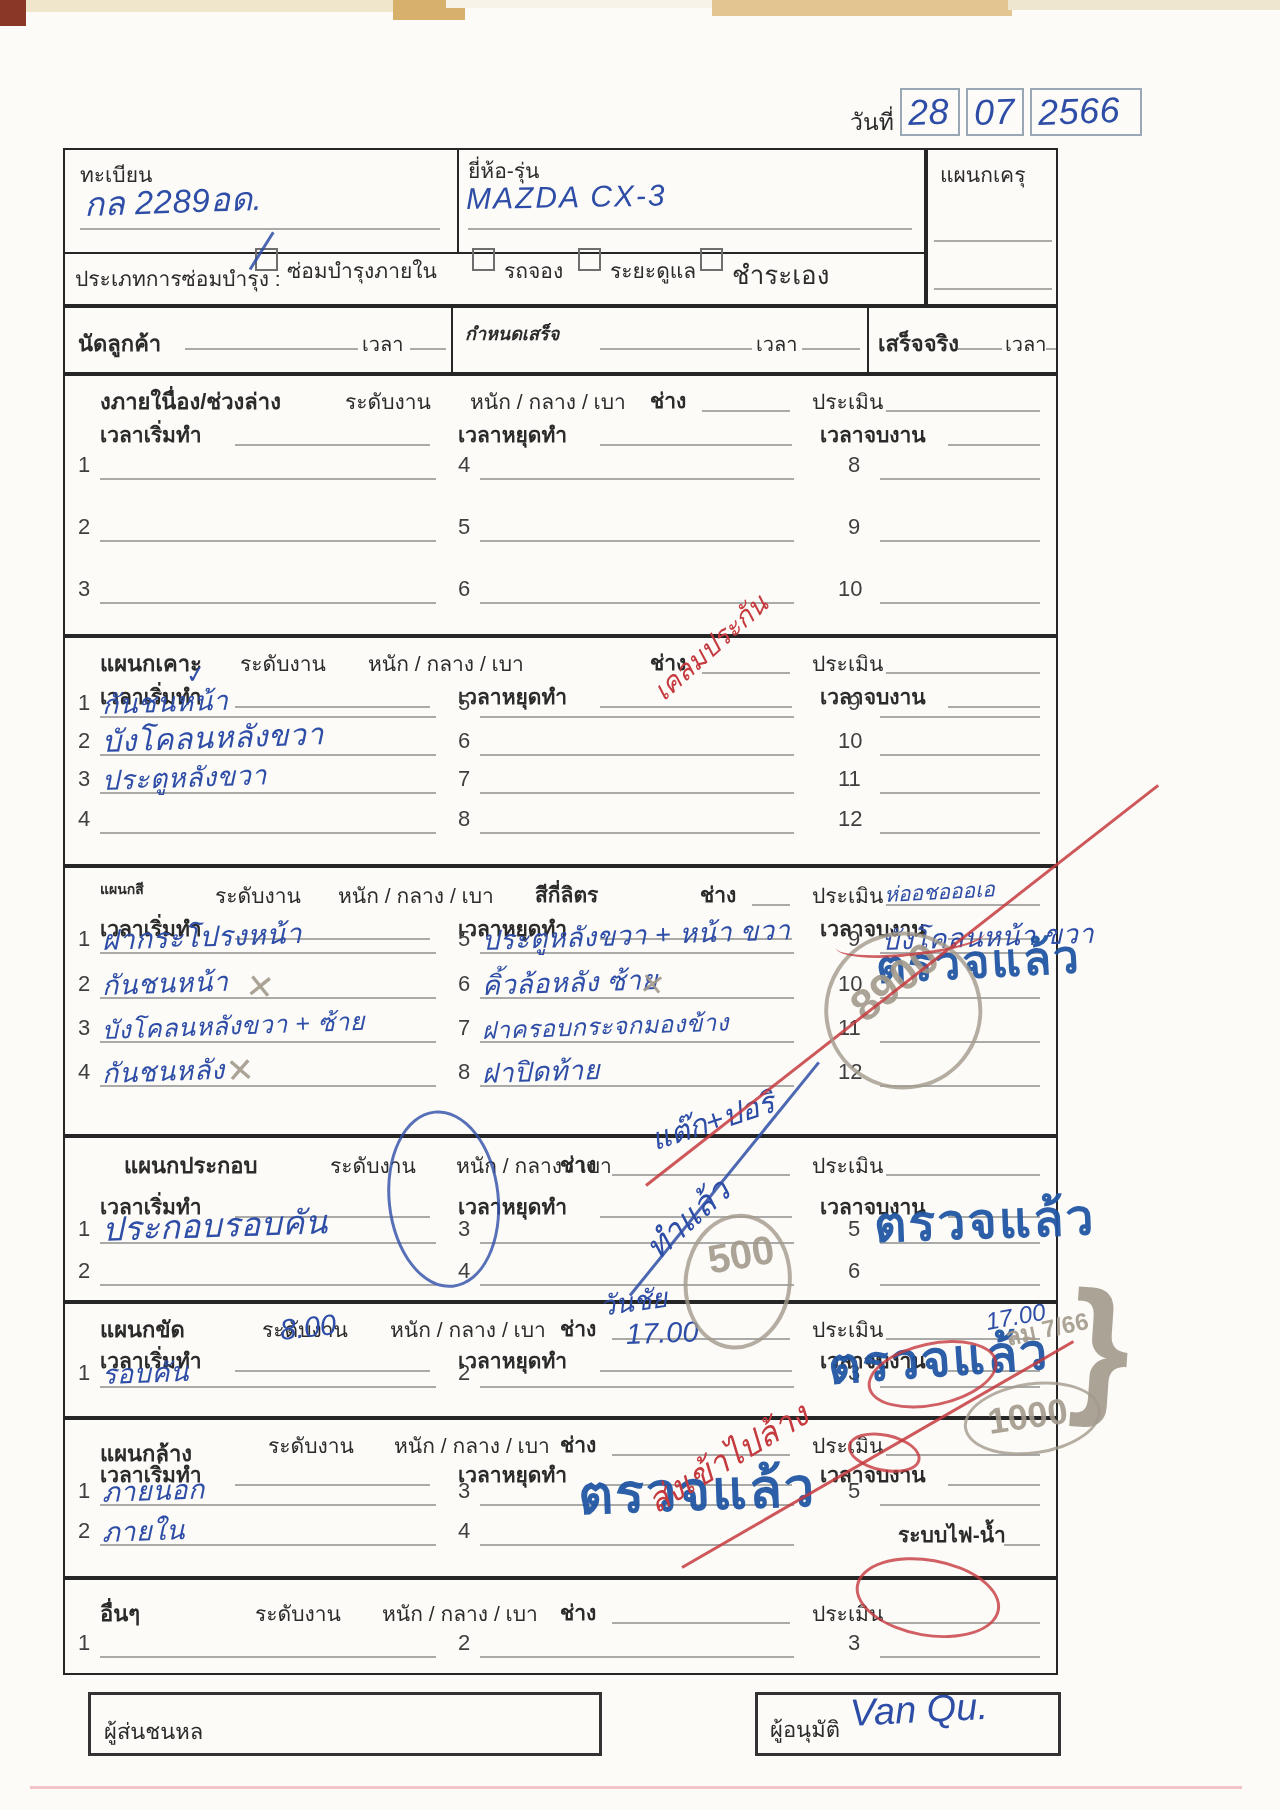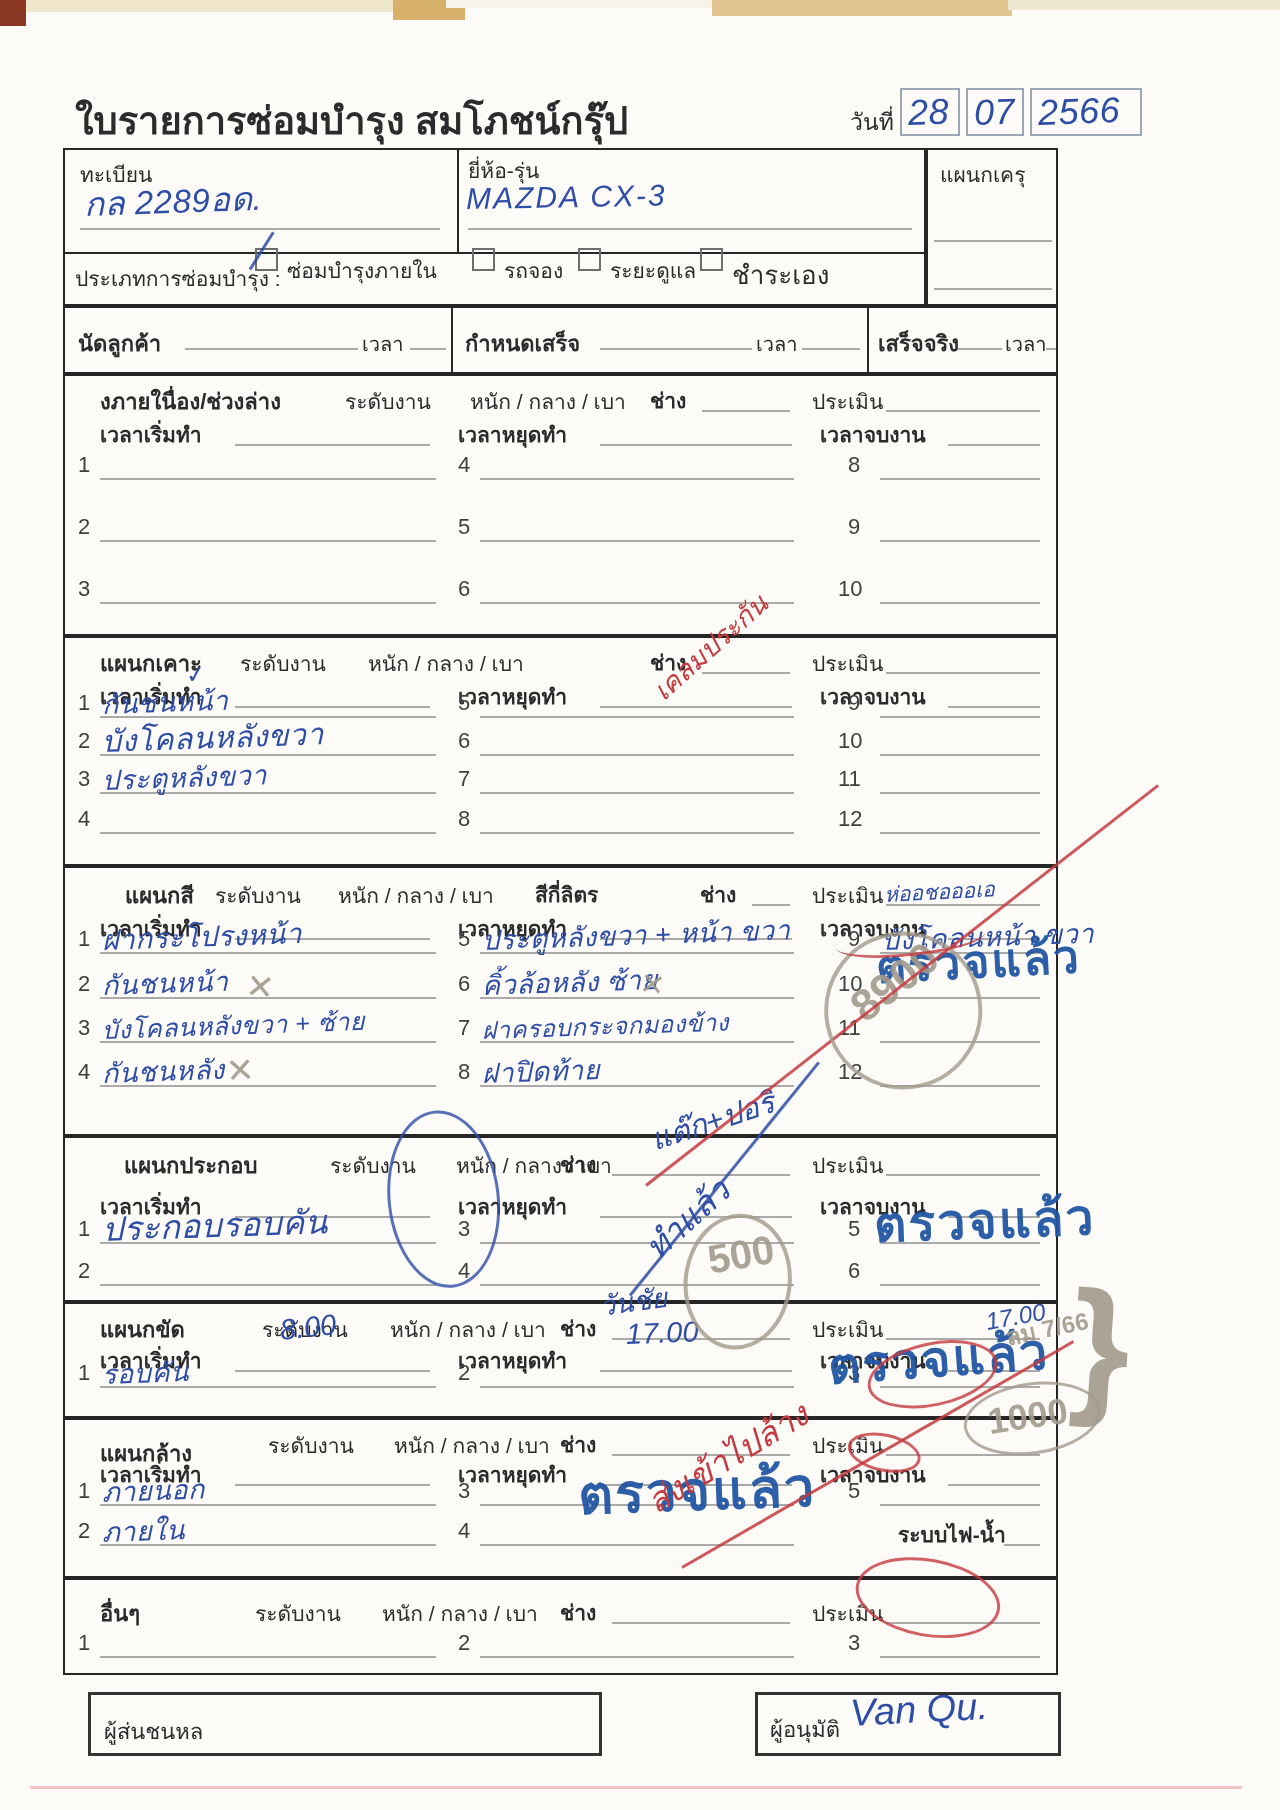--- a/index.html
+++ b/index.html
@@ -34,21 +34,20 @@
 <div id="doc">
 
   <div class="strip" style="left:0;top:0;width:26px;height:26px;background:#8a3726;"></div>
   <div class="strip" style="left:26px;top:0;width:420px;height:12px;background:#f0e6cc;"></div>
   <div class="strip" style="left:393px;top:0;width:72px;height:20px;background:#d7b16c;"></div>
   <div class="strip" style="left:446px;top:0;width:272px;height:8px;background:#f7f3e8;"></div>
   <div class="strip" style="left:712px;top:0;width:300px;height:16px;background:#e3c68f;"></div>
   <div class="strip" style="left:1008px;top:0;width:272px;height:10px;background:#efe6cf;"></div>
   <div class="strip" style="left:30px;top:1786px;width:1212px;height:3px;background:#f2c4c6;"></div>
 
-  <div class="abs print b" style="left:75px;top:90px;font-size:38px;letter-spacing:0;">ใบรายการซ่อมบำรุง สมโภชน์กรุ๊ป</div>
   <div class="abs print" style="left:850px;top:104px;font-size:23px;">วันที่</div>
   <div id="date-boxes">
       <div class="abs" style="left: 900px; top: 88px; width: 60px; height: 48px; border: 2px solid rgb(154, 167, 180);"></div>
       <div class="hw" style="left: 908px; top: 92px; font-size: 36px; transform: rotate(-2deg);">28</div>
       <div class="abs" style="left: 966px; top: 88px; width: 58px; height: 48px; border: 2px solid rgb(154, 167, 180);"></div>
       <div class="hw" style="left: 974px; top: 92px; font-size: 36px; transform: rotate(-2deg);">07</div>
       <div class="abs" style="left: 1030px; top: 88px; width: 112px; height: 48px; border: 2px solid rgb(154, 167, 180);"></div>
       <div class="hw" style="left: 1038px; top: 92px; font-size: 36px; transform: rotate(-2deg);">2566</div>
     </div>
 
@@ -80,21 +79,21 @@
     </div>
 
   <div class="box" style="left:63px;top:306px;width:995px;height:68px;"></div>
   <div class="vline" style="left:451px;top:306px;height:68px;"></div>
   <div class="vline" style="left:867px;top:306px;height:68px;"></div>
   <div id="schedule-cells">
       <div class="abs print b" style="left: 78px; top: 326px; font-size: 22px;">นัดลูกค้า</div>
       <div class="rline" style="left: 185px; top: 348px; width: 173px;"></div>
       <div class="abs print" style="left: 362px; top: 328px; font-size: 20px;">เวลา</div>
       <div class="rline" style="left: 410px; top: 348px; width: 36px;"></div>
-      <div class="abs print b" style="left: 465px; top: 326px; font-size: 22px;">กำหนดเสร็จ</div>
+      <div class="abs print b" style="left: 465px; top: 319px; font-size: 18px; font-style: italic;">กำหนดเสร็จ</div>
       <div class="rline" style="left: 600px; top: 348px; width: 152px;"></div>
       <div class="abs print" style="left: 756px; top: 328px; font-size: 20px;">เวลา</div>
       <div class="rline" style="left: 802px; top: 348px; width: 58px;"></div>
       <div class="abs print b" style="left: 878px; top: 326px; font-size: 22px;">เสร็จจริง</div>
       <div class="rline" style="left: 958px; top: 348px; width: 44px;"></div>
       <div class="abs print" style="left: 1005px; top: 328px; font-size: 20px;">เวลา</div>
       <div class="rline" style="left: 1046px; top: 348px; width: 10px;"></div>
     </div>
 
   <div id="sections">
@@ -165,21 +164,21 @@
       <div class="rline" style="left: 480px; top: 792px; width: 314px;"></div>
       <div class="rownum" style="left: 838px; top: 766px;">11</div>
       <div class="rline" style="left: 880px; top: 792px; width: 160px;"></div>
       <div class="rownum" style="left: 78px; top: 806px;">4</div>
       <div class="rline" style="left: 100px; top: 832px; width: 336px;"></div>
       <div class="rownum" style="left: 458px; top: 806px;">8</div>
       <div class="rline" style="left: 480px; top: 832px; width: 314px;"></div>
       <div class="rownum" style="left: 838px; top: 806px;">12</div>
       <div class="rline" style="left: 880px; top: 832px; width: 160px;"></div>
       <div class="box" style="left: 63px; top: 866px; width: 995px; height: 270px;"></div>
-      <div class="abs print b" style="left: 100px; top: 878px; font-size: 22px; margin-left: 25px;">แผนกสี</div>
+      <div class="abs print b" style="left: 100px; top: 878px; font-size: 14px;">แผนกสี</div>
       <div class="abs print" style="left: 215px; top: 879px; font-size: 21px;">ระดับงาน</div>
       <div class="abs print" style="left: 338px; top: 879px; font-size: 21px;">หนัก / กลาง / เบา</div>
       <div class="abs print b" style="left: 535px; top: 878px; font-size: 21px;">สีกี่ลิตร</div>
       <div class="abs print b" style="left: 700px; top: 878px; font-size: 21px;">ช่าง</div>
       <div class="rline" style="left: 752px; top: 904px; width: 38px;"></div>
       <div class="abs print" style="left: 812px; top: 879px; font-size: 21px;">ประเมิน</div>
       <div class="rline" style="left: 886px; top: 904px; width: 154px;"></div>
       <div class="abs print b" style="left: 100px; top: 912px; font-size: 21px;">เวลาเริ่มทำ</div>
       <div class="rline" style="left: 235px; top: 938px; width: 195px;"></div>
       <div class="abs print b" style="left: 458px; top: 912px; font-size: 21px;">เวลาหยุดทำ</div>

